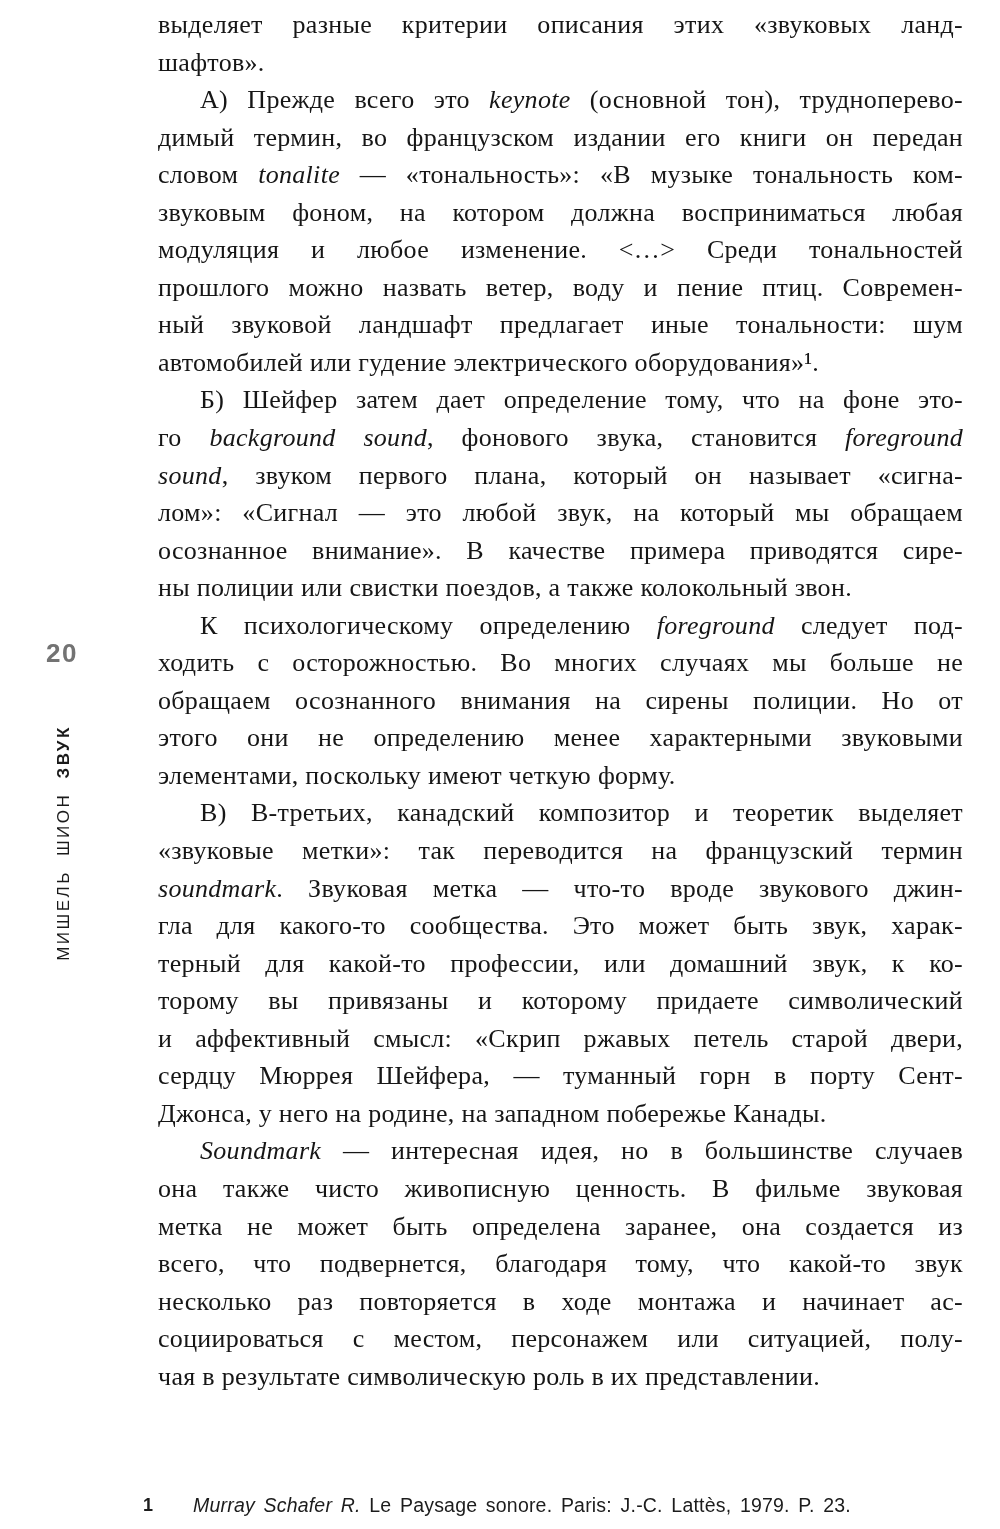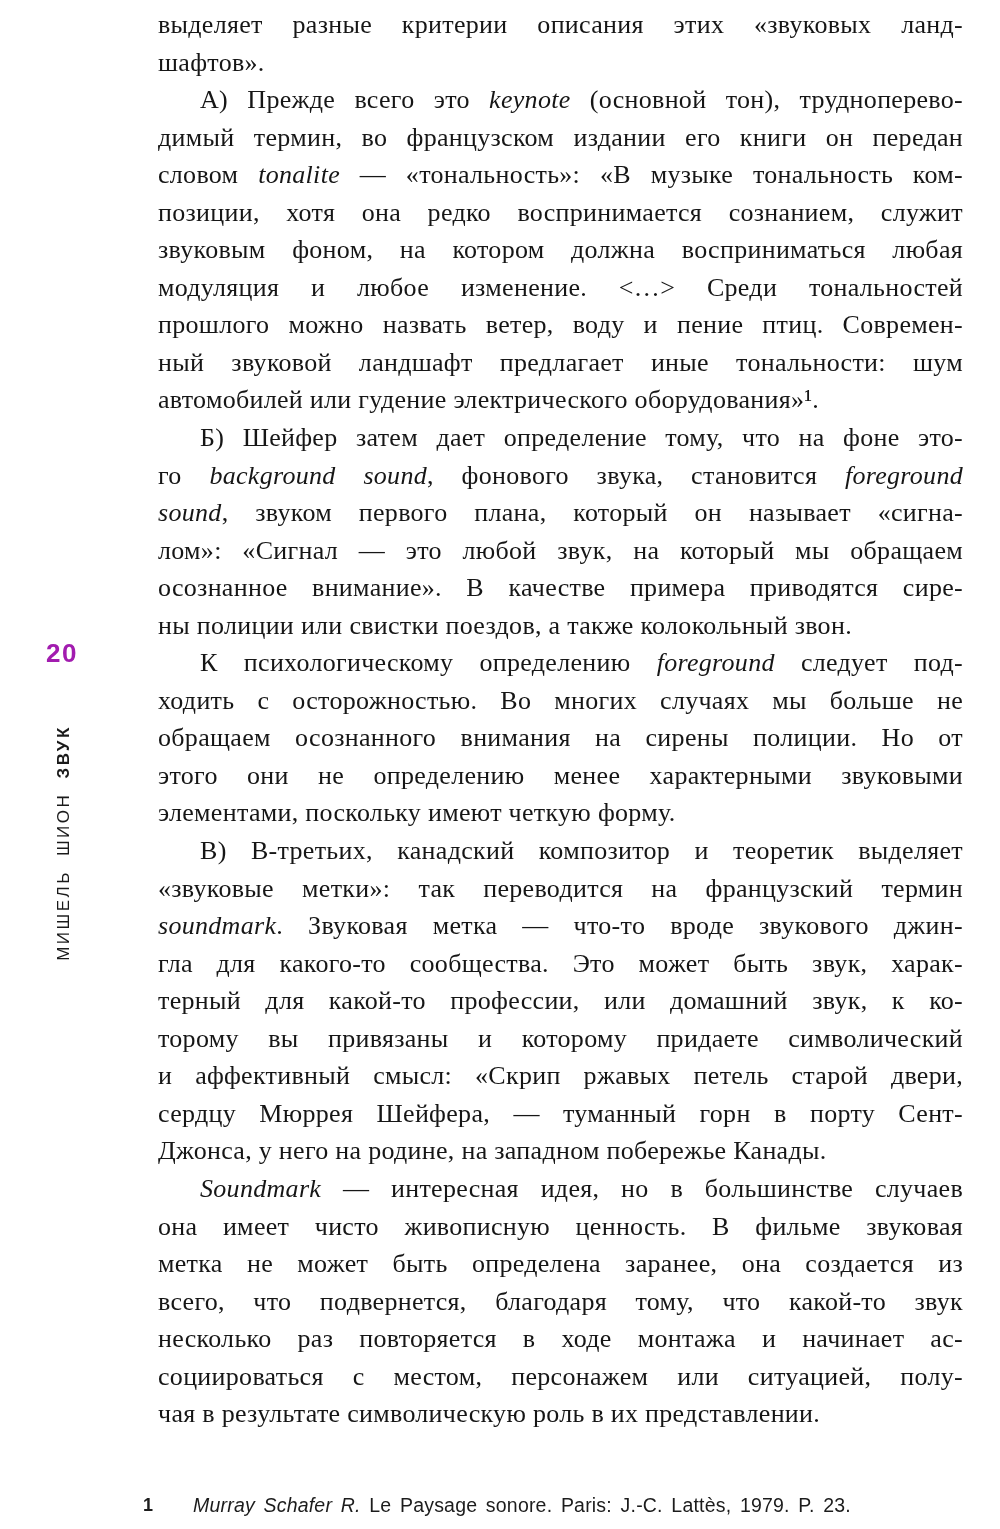--- a/index.html
+++ b/index.html
@@ -43,21 +43,21 @@
 
   
   .page-num {
     position: absolute;
     left: 46px;
     top: 638px;
     font-family: "Liberation Sans", sans-serif;
     font-weight: 700;
     font-size: 26px;
     letter-spacing: 1.5px;
-    color: #a21caf;
+    color: #737373;
   }
 
   
   .spine {
     position: absolute;
     top: 843px;
     left: 64px;
     transform: translate(-50%, -50%) rotate(-90deg);
     white-space: nowrap;
     font-family: "Liberation Sans", sans-serif;
@@ -106,21 +106,20 @@
 
 <div class="text-col">
     <div class="paragraph">
       <div class="line"><span>выделяет разные критерии описания этих «звуковых ланд-</span></div>
       <div class="line last"><span>шафтов».</span></div>
     </div>
     <div class="paragraph">
       <div class="line indent"><span>А) Прежде всего это </span><em>keynote</em><span> (основной тон), трудноперево-</span></div>
       <div class="line"><span>димый термин, во французском издании его книги он передан</span></div>
       <div class="line"><span>словом </span><em>tonalite</em><span> — «тональность»: «В музыке тональность ком-</span></div>
-      <div class="line"><span>позиции, хотя она редко воспринимается сознанием, служит</span></div>
       <div class="line"><span>звуковым фоном, на котором должна восприниматься любая</span></div>
       <div class="line"><span>модуляция и любое изменение. &lt;…&gt; Среди тональностей</span></div>
       <div class="line"><span>прошлого можно назвать ветер, воду и пение птиц. Современ-</span></div>
       <div class="line"><span>ный звуковой ландшафт предлагает иные тональности: шум</span></div>
       <div class="line last"><span>автомобилей или гудение электрического оборудования»¹.</span></div>
     </div>
     <div class="paragraph">
       <div class="line indent"><span>Б) Шейфер затем дает определение тому, что на фоне это-</span></div>
       <div class="line"><span>го </span><em>background sound</em><span>, фонового звука, становится </span><em>foreground</em></div>
       <div class="line"><em>sound</em><span>, звуком первого плана, который он называет «сигна-</span></div>
@@ -141,21 +140,21 @@
       <div class="line"><em>soundmark</em><span>. Звуковая метка — что-то вроде звукового джин-</span></div>
       <div class="line"><span>гла для какого-то сообщества. Это может быть звук, харак-</span></div>
       <div class="line"><span>терный для какой-то профессии, или домашний звук, к ко-</span></div>
       <div class="line"><span>торому вы привязаны и которому придаете символический</span></div>
       <div class="line"><span>и аффективный смысл: «Скрип ржавых петель старой двери,</span></div>
       <div class="line"><span>сердцу Мюррея Шейфера, — туманный горн в порту Сент-</span></div>
       <div class="line last"><span>Джонса, у него на родине, на западном побережье Канады.</span></div>
     </div>
     <div class="paragraph">
       <div class="line indent"><em>Soundmark</em><span> — интересная идея, но в большинстве случаев</span></div>
-      <div class="line"><span>она имеет чисто живописную ценность. В фильме звуковая</span></div>
+      <div class="line"><span>она также чисто живописную ценность. В фильме звуковая</span></div>
       <div class="line"><span>метка не может быть определена заранее, она создается из</span></div>
       <div class="line"><span>всего, что подвернется, благодаря тому, что какой-то звук</span></div>
       <div class="line"><span>несколько раз повторяется в ходе монтажа и начинает ас-</span></div>
       <div class="line"><span>социироваться с местом, персонажем или ситуацией, полу-</span></div>
       <div class="line last"><span>чая в результате символическую роль в их представлении.</span></div>
     </div>
   </div>
 
 <div class="footnote">
   <div class="fn-marker">1</div>

